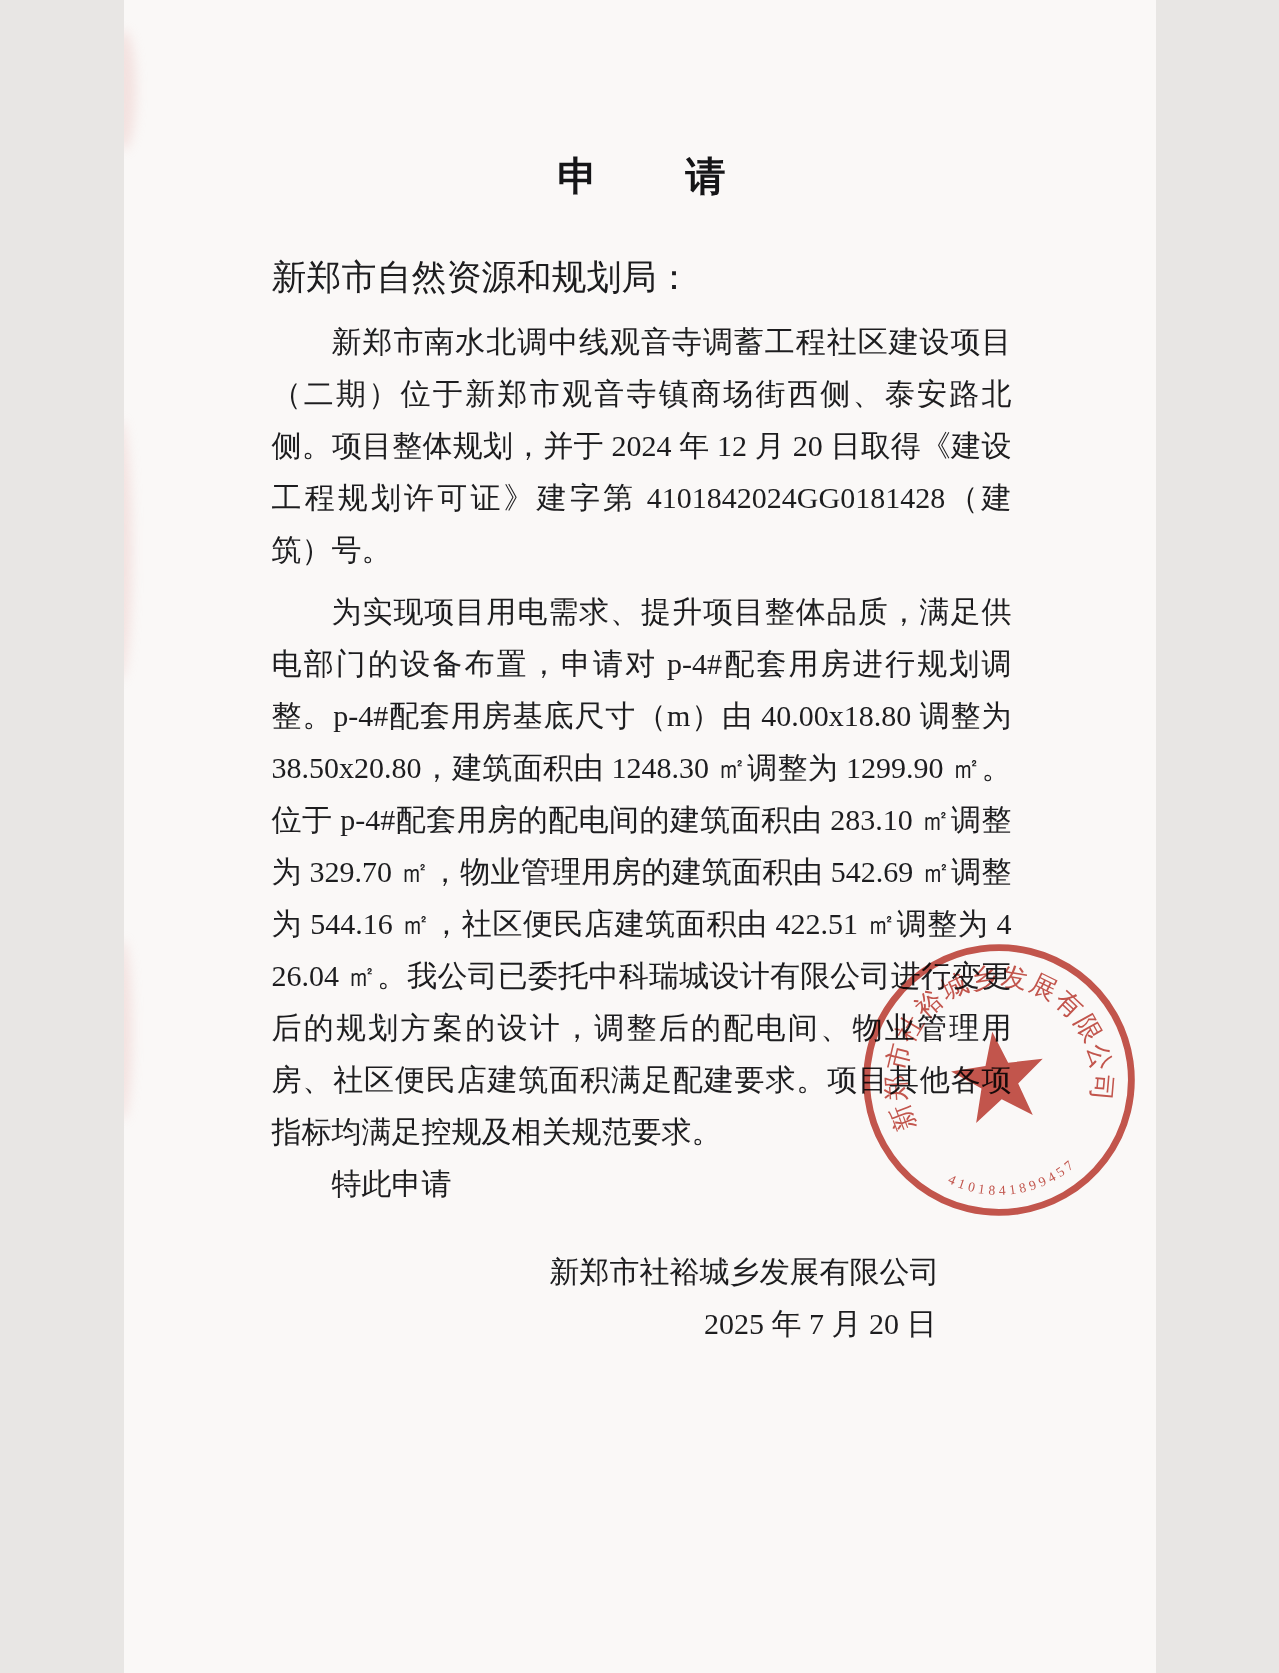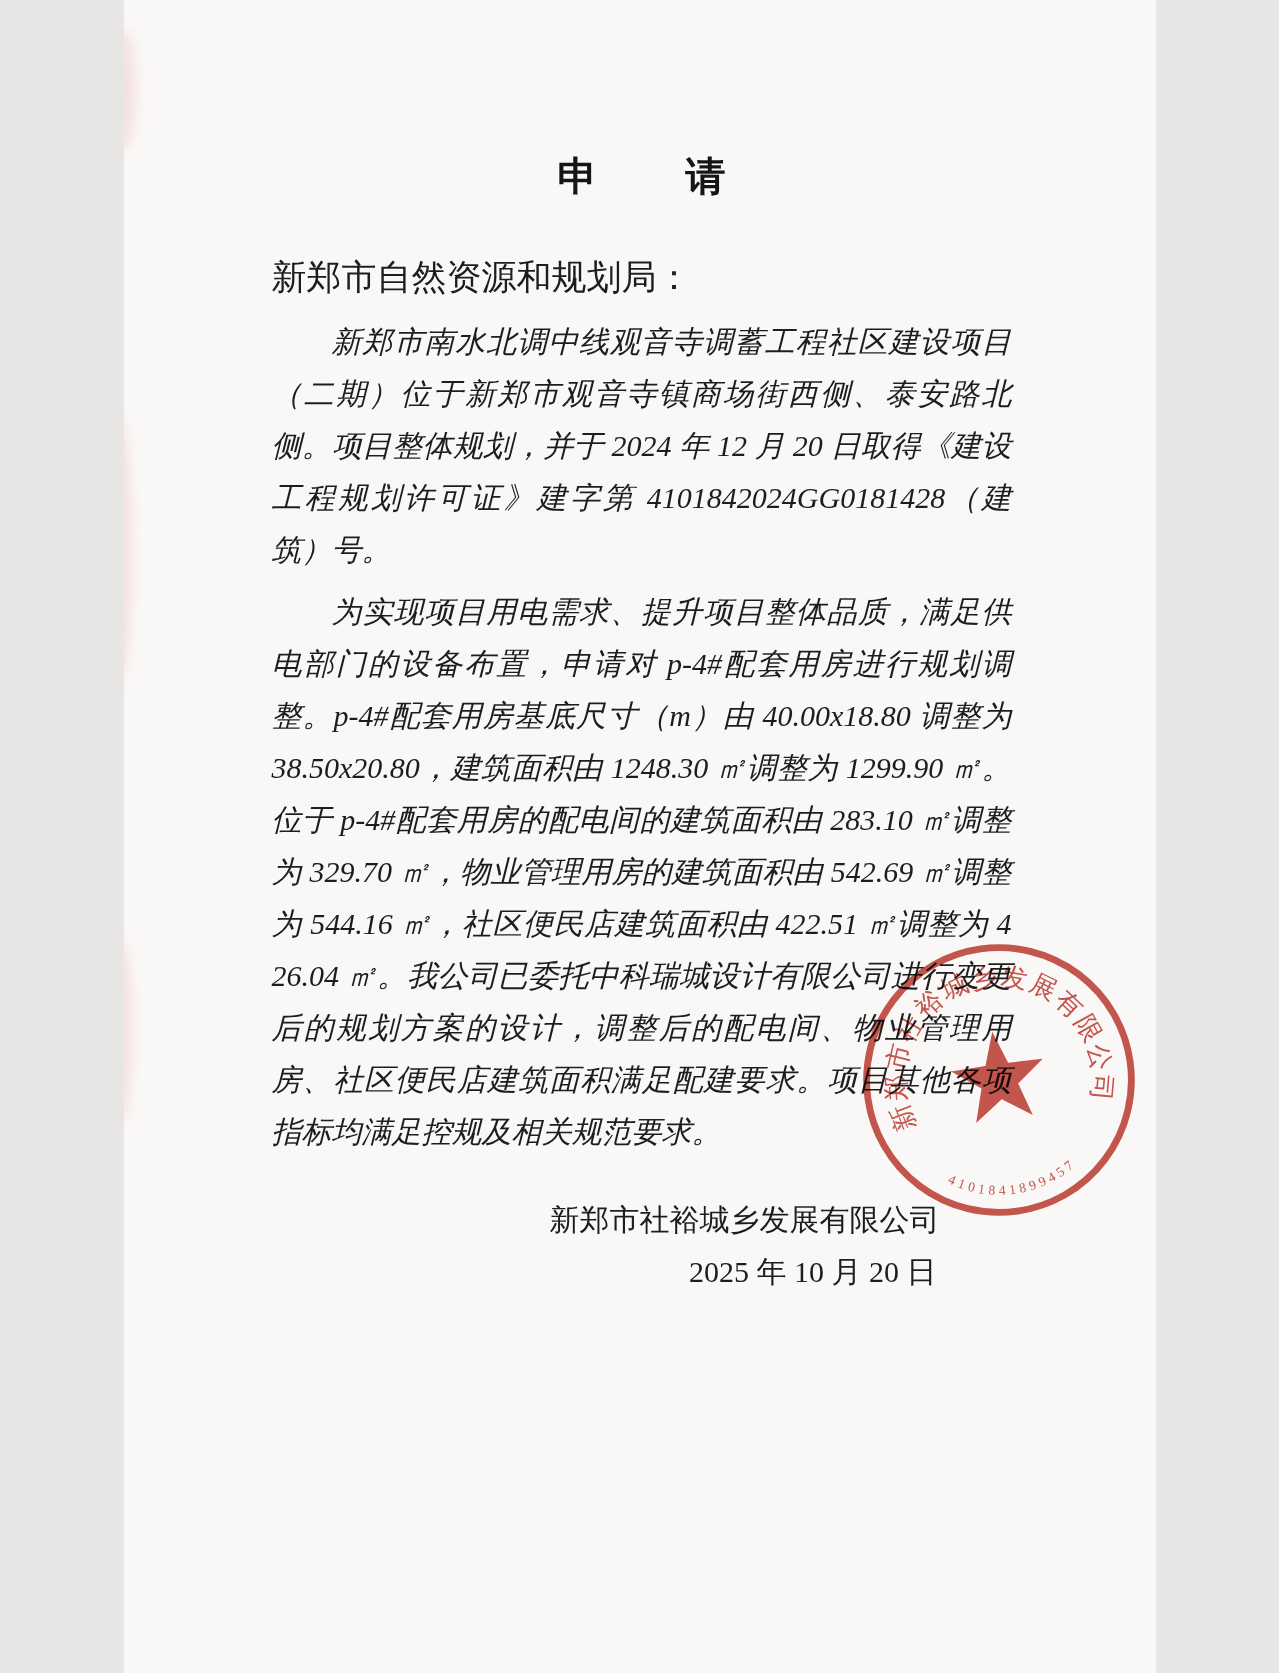--- a/index.html
+++ b/index.html
@@ -30,21 +30,20 @@
     font-size: 35px;
     line-height: 52px;
   }
   p.body-para {
     margin: 0;
     font-size: 30px;
     line-height: 52px;
     text-align: justify;
     text-indent: 2em;
     word-break: break-all;
-    font-style: italic;
   }
   p.para-1 { margin-top: 12px; }
   p.para-2 { margin-top: 10px; }
   p.closing {
     margin: 0;
     font-size: 30px;
     line-height: 52px;
     text-indent: 2em;
   }
   .sig-block { margin-top: 36px; }
@@ -96,24 +95,25 @@
   <div class="content">
 
     <div class="doc-title">申请</div>
 
     <div class="salutation">新郑市自然资源和规划局：</div>
 
     <p class="body-para para-1">新郑市南水北调中线观音寺调蓄工程社区建设项目（二期）位于新郑市观音寺镇商场街西侧、泰安路北侧。项目整体规划，并于 2024 年 12 月 20 日取得《建设工程规划许可证》建字第 4101842024GG0181428（建筑）号。</p>
 
     <p class="body-para para-2">为实现项目用电需求、提升项目整体品质，满足供电部门的设备布置，申请对 p-4#配套用房进行规划调整。p-4#配套用房基底尺寸（m）由 40.00x18.80 调整为 38.50x20.80，建筑面积由 1248.30 ㎡调整为 1299.90 ㎡。位于 p-4#配套用房的配电间的建筑面积由 283.10 ㎡调整为 329.70 ㎡，物业管理用房的建筑面积由 542.69 ㎡调整为 544.16 ㎡，社区便民店建筑面积由 422.51 ㎡调整为 426.04 ㎡。我公司已委托中科瑞城设计有限公司进行变更后的规划方案的设计，调整后的配电间、物业管理用房、社区便民店建筑面积满足配建要求。项目其他各项指标均满足控规及相关规范要求。</p>
 
+    <p class="closing">特此申请</p>
 
     <div class="sig-block">
       <div class="sig-company">新郑市社裕城乡发展有限公司</div>
-      <div class="sig-date">2025 年 10 月 20 日</div>
+      <div class="sig-date">2025 年 7 月 20 日</div>
     </div>
 
   </div>
 
   <div class="stamp">
     <svg viewBox="0 0 300 300" width="292" height="292">
       <defs>
         <path id="arc-top" d="M 56.3 175.1 A 97 97 0 1 1 243.7 175.1" fill="none"></path>
         <path id="arc-bottom" d="M 82.3 246.6 A 118 118 0 0 0 217.7 246.6" fill="none"></path>
       </defs>

